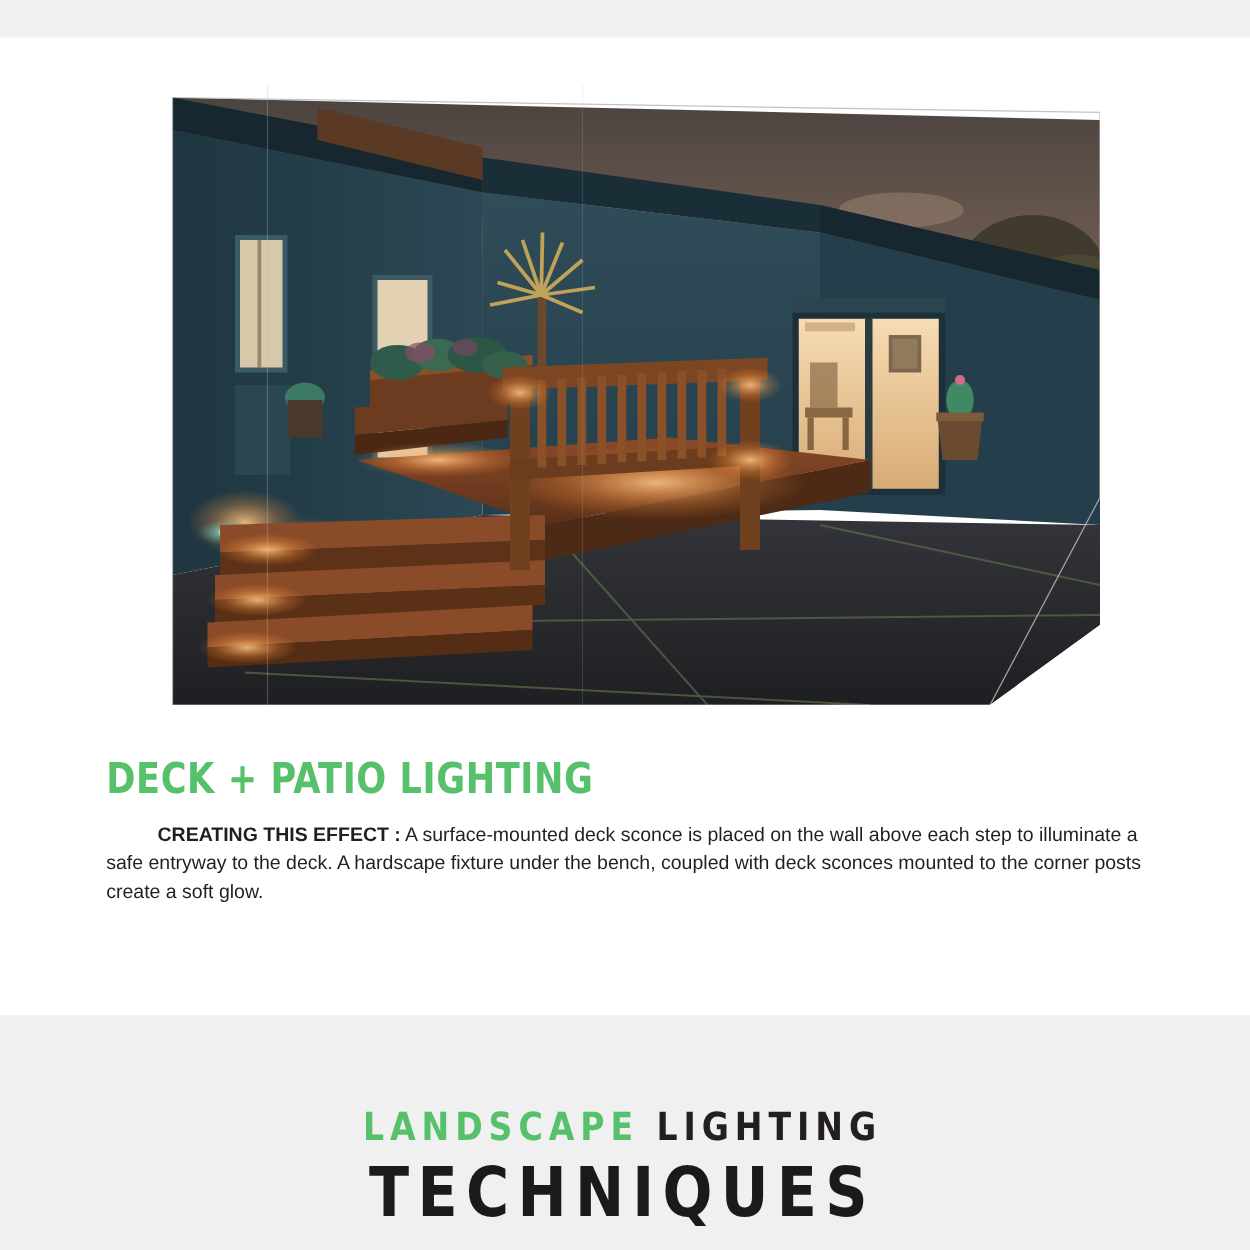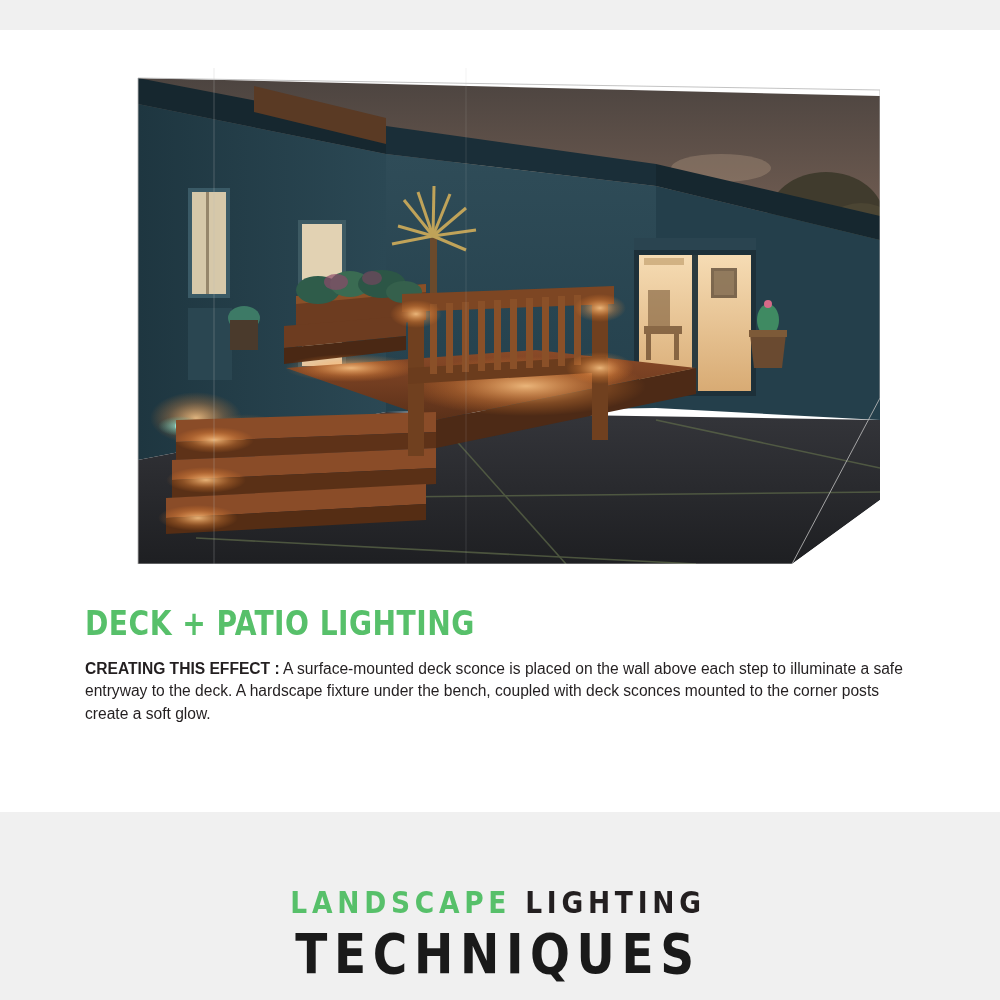--- a/index.html
+++ b/index.html
@@ -63,20 +63,21 @@
     transform-origin: left center;
   }
   .para {
     font-size: 15.6px;
     line-height: 1.45;
     color: #231f20;
     margin: 0 0 14px 0;
   }
   .para strong {
     font-weight: bold;
+    margin-left: 41px;
   }
   
   .footer {
     position: absolute;
     left: 0;
     top: 848px;
     width: 996px;
     height: 188px;
     background: #f0f0f0;
     text-align: center;

